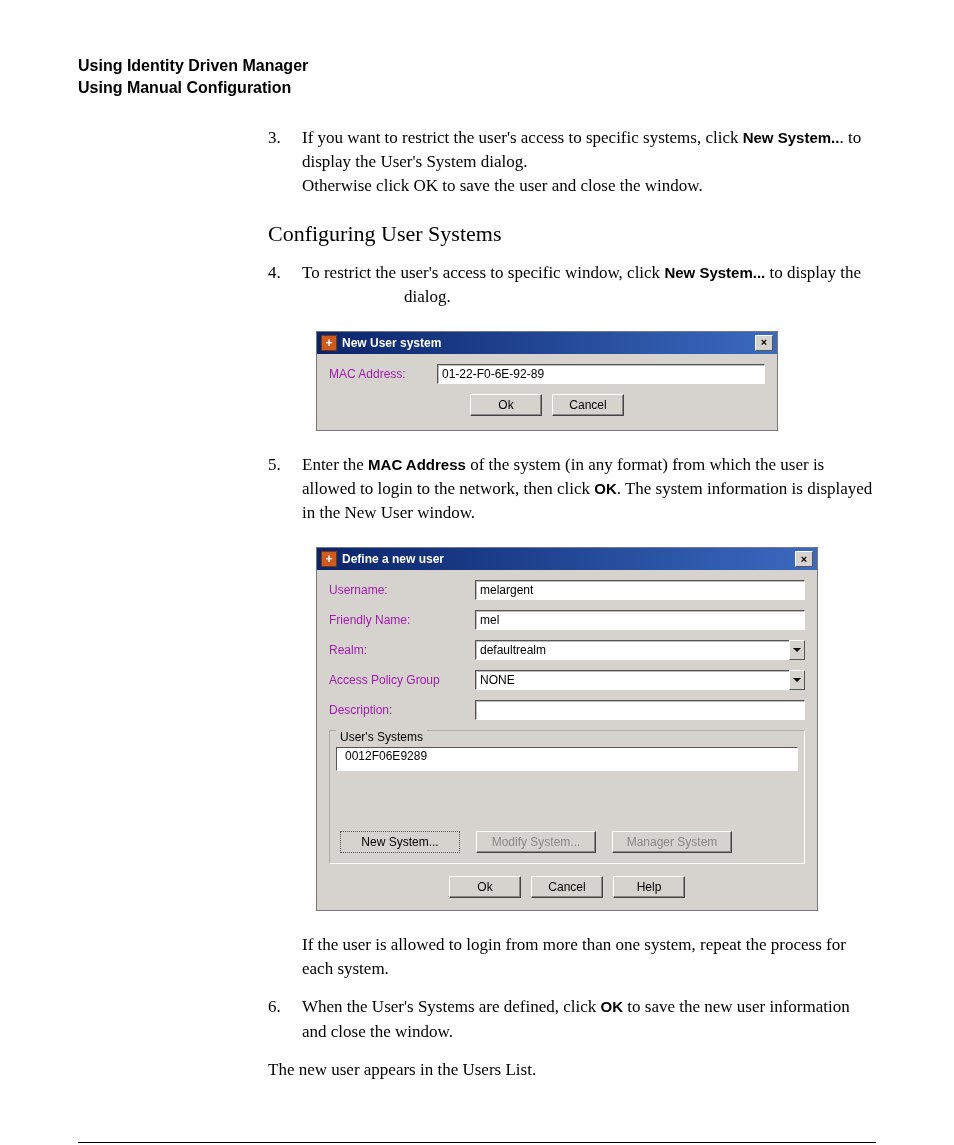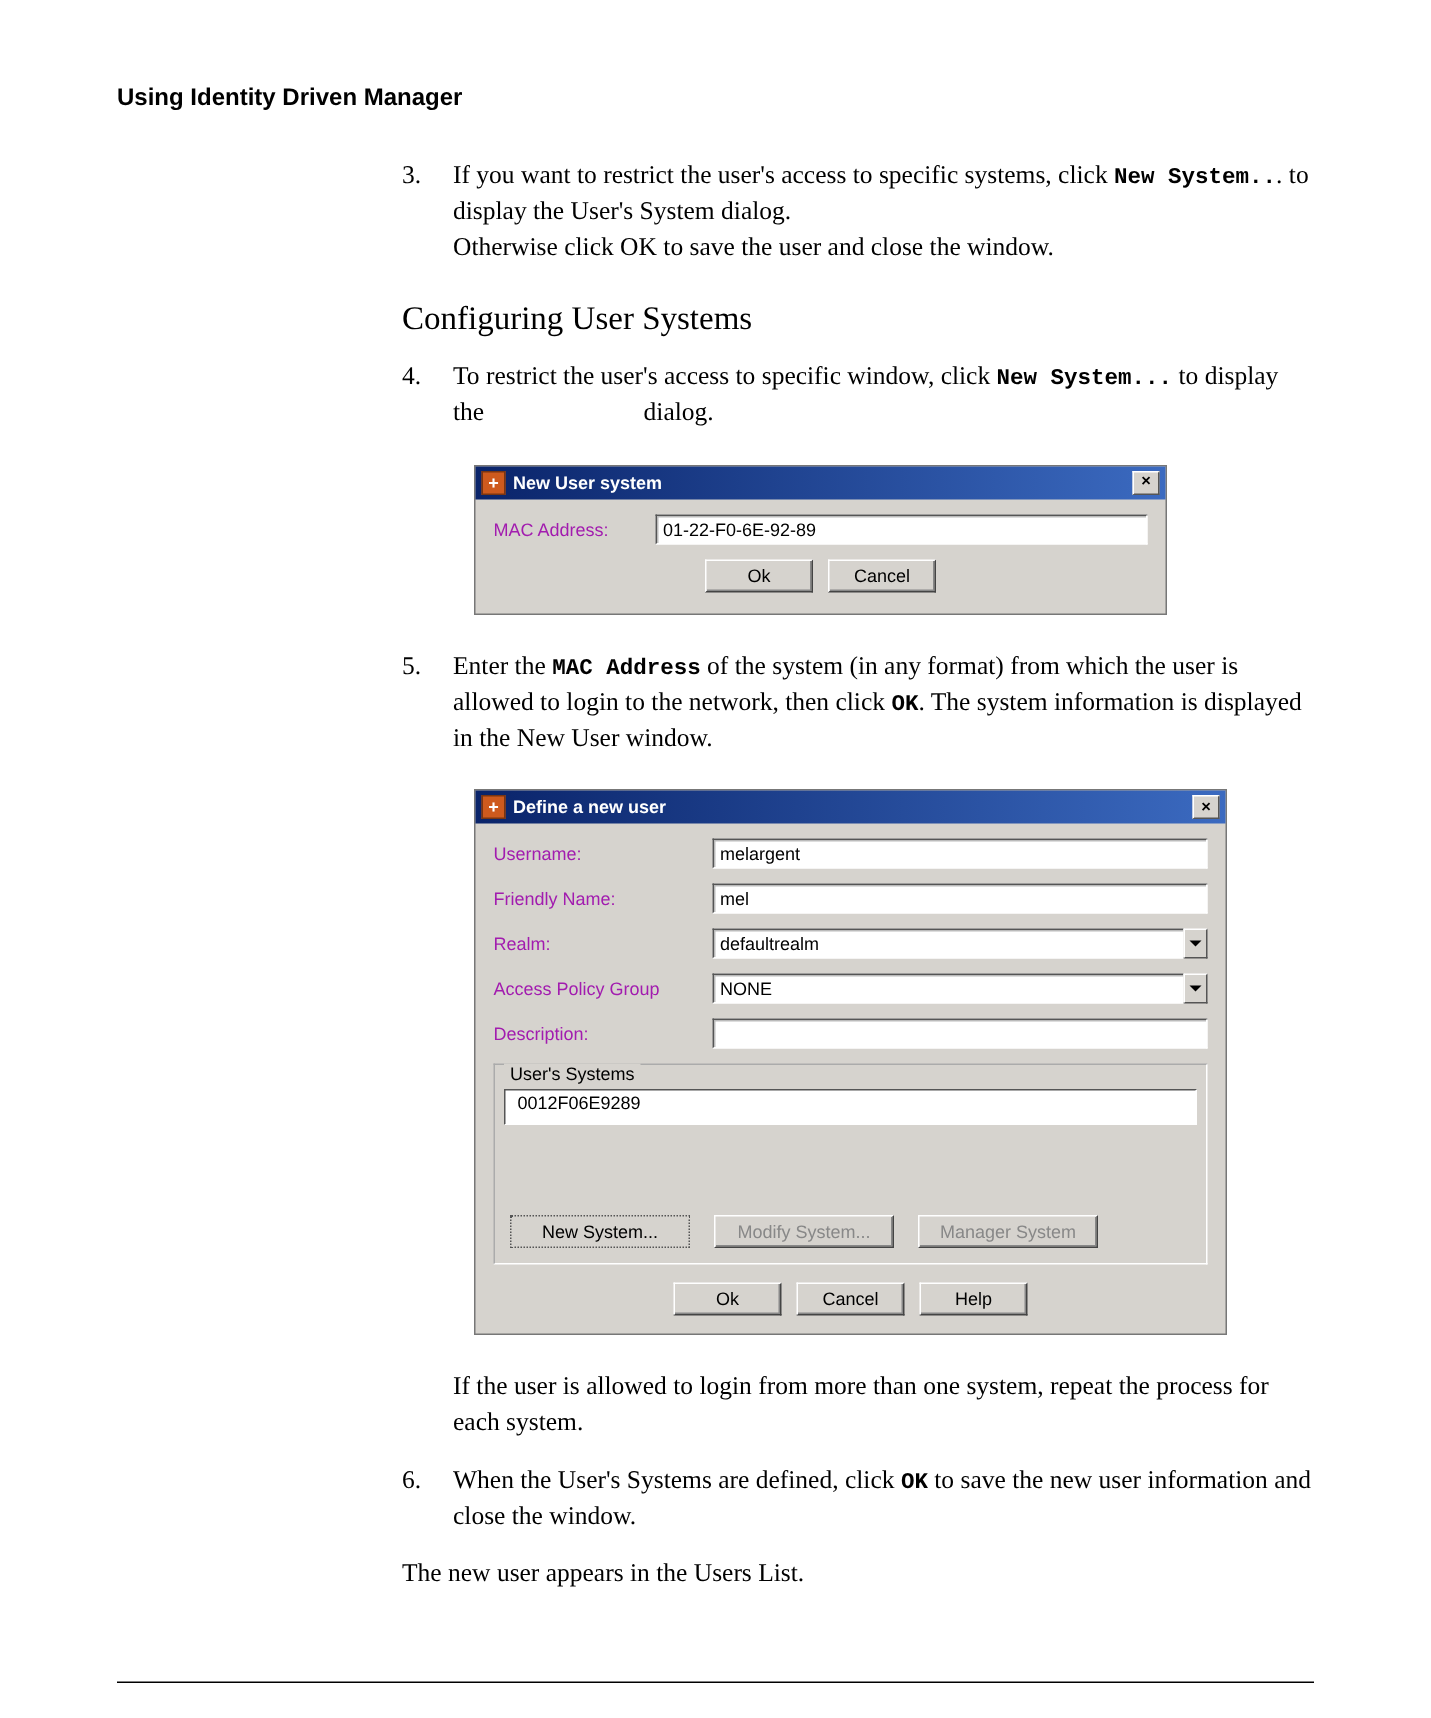--- a/index.html
+++ b/index.html
@@ -31,21 +31,21 @@
     line-height: 1.42;
   }
   .ol-num {
     width: 34px;
     flex-shrink: 0;
   }
   .ol-body {
     flex: 1;
   }
   .bold {
-    font-family: Liberation Mono, monospace;
+    font-family: Liberation Sans, sans-serif;
     font-weight: bold;
     font-size: 15px;
   }
   .section-title {
     font-size: 22px;
     margin: 22px 0 14px 0;
     font-weight: normal;
   }
   .dialog {
     margin: 22px 0 22px 48px;
@@ -146,20 +146,21 @@
   .small-dialog { width:460px; }
   .small-dialog .dialog-body { padding:10px 12px 14px 12px; }
   .small-dialog .form-label { width:108px; }
 </style>
 </head>
 <body>
 
 <div class="page">
   <div class="header">
     <div>Using Identity Driven Manager</div>
+    <div>Using Manual Configuration</div>
   </div>
 
   <div class="content">
 
     <div class="ol-item">
       <div class="ol-num">3.</div>
       <div class="ol-body">
         <span>If you want to restrict the user's access to specific systems, click </span><span class="bold">New System..</span><span>. to display the User's System dialog.</span><br>
         <span>Otherwise click OK to save the user and close the window.</span>
       </div>

